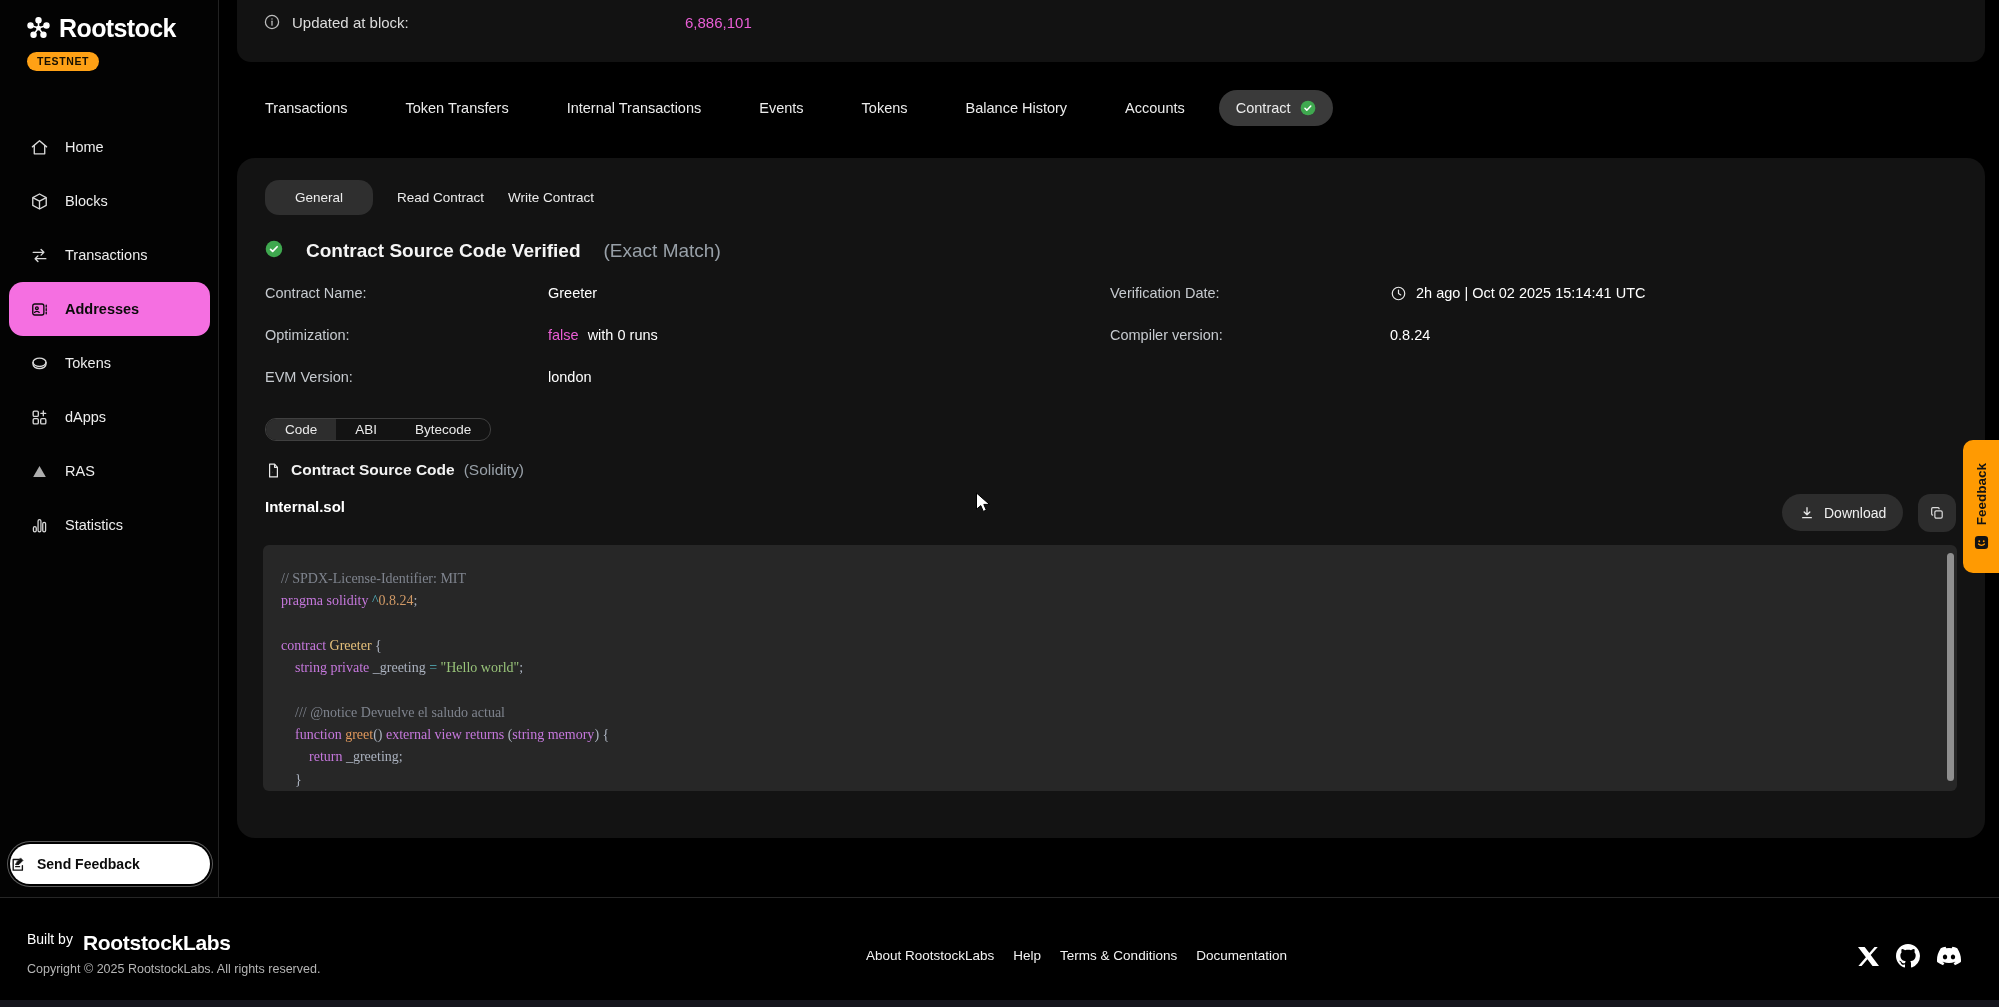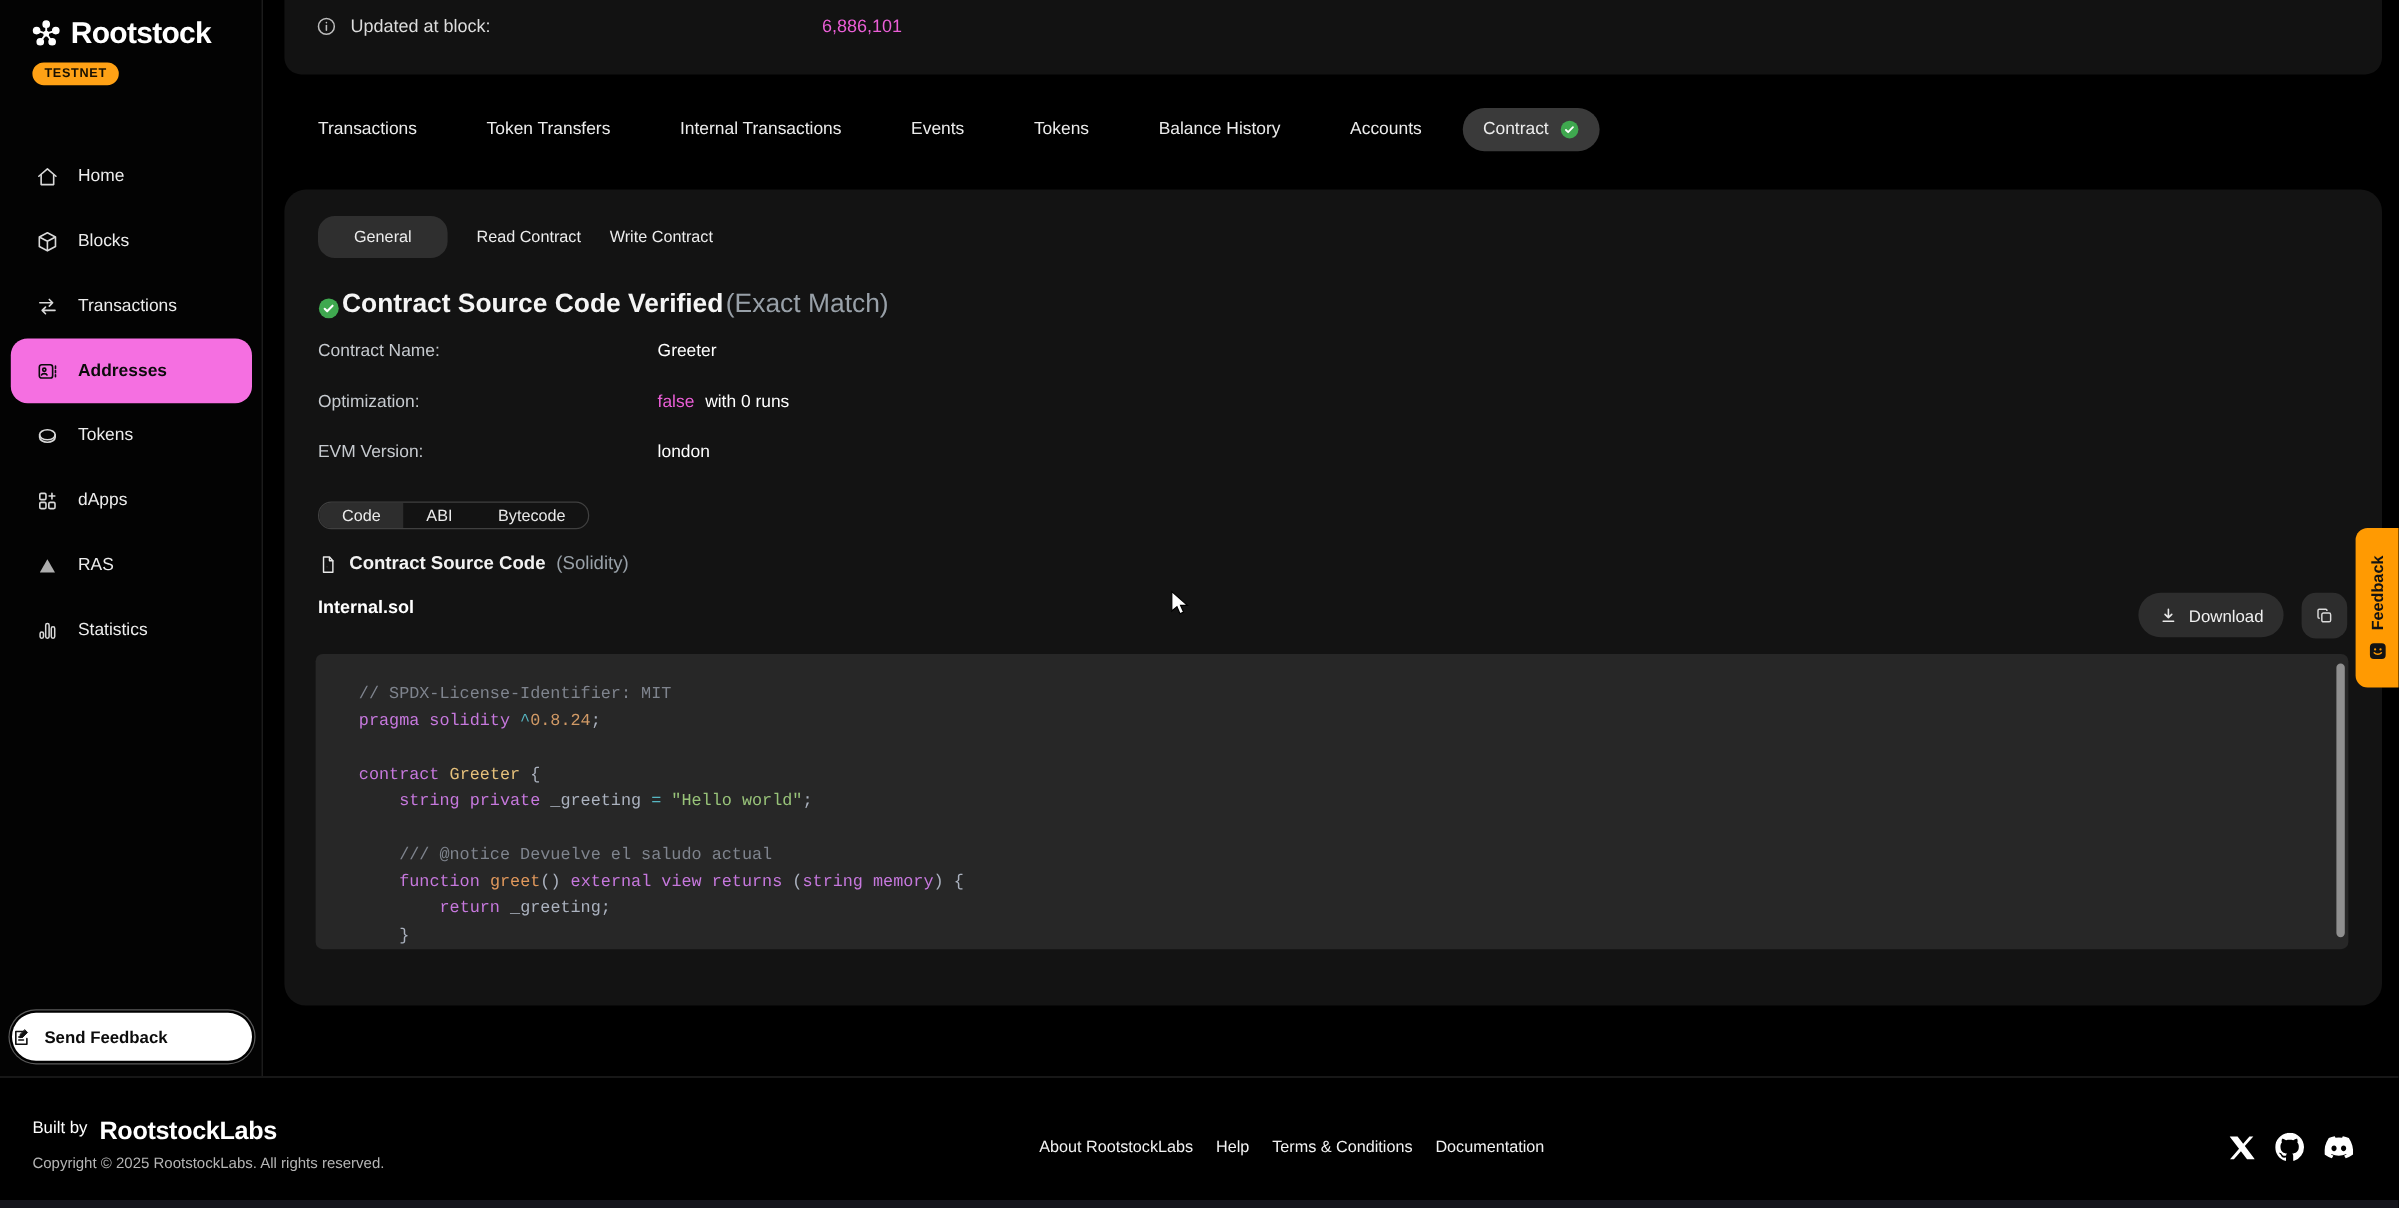--- a/index.html
+++ b/index.html
@@ -40,21 +40,21 @@
   .atab{white-space:nowrap;cursor:pointer}
   .atab-pill{display:flex;align-items:center;gap:9px;background:#3a3a3a;border-radius:21px;
     padding:10px 17px;margin-left:-24px}
   .atab-pill .icon{width:16px;height:16px}
 
   
   .main-card{position:absolute;left:237px;top:158px;width:1748px;height:680px;background:#131313;border-radius:18px}
   .ctabs{position:absolute;left:28px;top:22px;display:flex;align-items:center;gap:24px;font-size:13.5px;color:#ececec}
   .ctab{cursor:pointer;white-space:nowrap}
   .ctab-active{background:#2f2f2f;border-radius:14px;padding:10px 30px}
-  .verified{position:absolute;left:28px;top:82px;display:flex;align-items:flex-end;gap:2px;font-size:22px}
+  .verified{position:absolute;left:28px;top:82px;display:flex;align-items:flex-start;gap:23px;font-size:19px}
   .verified .icon{width:18px;height:18px}
   .verified-title{font-weight:700;color:#f5f5f5}
   .verified-qual{color:#98a0a8}
   .details{position:absolute;left:28px;top:114px;width:1692px;height:130px}
   .dcol{position:absolute;top:0}
   .dcol-left{left:0;width:820px}
   .dcol-right{left:845px;width:847px}
   .detail-row{display:flex;align-items:center;height:42px}
   .dlabel{width:283px;color:#c6cacf;font-size:14.5px;flex:none}
   .dcol-right .dlabel{width:280px}
@@ -74,21 +74,21 @@
   .filename{position:absolute;left:28px;top:340px;font-size:15px;font-weight:600;color:#fff}
   .download-btn{position:absolute;left:1545px;top:336px;height:37px;display:flex;align-items:center;gap:9px;
     background:#2d2d2d;border-radius:19px;padding:0 17px;font-size:14px;color:#f0f0f0;cursor:pointer}
   .download-btn .icon{width:16px;height:16px;color:#e8e8e8}
   .copy-btn{position:absolute;left:1681px;top:336px;width:38px;height:38px;background:#2d2d2d;border-radius:12px;
     display:flex;align-items:center;justify-content:center;cursor:pointer}
   .copy-btn .icon{width:16px;height:16px;color:#dcdcdc}
 
   
   .codeblock{position:absolute;left:26px;top:387px;width:1694px;height:246px;background:#272727;border-radius:6px;overflow:hidden}
-  .code{padding:23px 0 0 36px;font-family:Liberation Mono, monospace;font-size:14px;line-height:22.3px;white-space:pre}
+  .code{padding:23px 0 0 18px;font-family:Liberation Serif, serif;font-size:14px;line-height:22.3px;white-space:pre}
   .cl{min-height:22.3px}
   .tk-cm{color:#7f848e}.tk-kw{color:#c678dd}.tk-op{color:#56b6c2}.tk-num{color:#d19a66}
   .tk-st{color:#98c379}.tk-ty{color:#e5c07b}.tk-fn{color:#e0985c}.tk-pl{color:#abb2bf}
   .code-thumb{position:absolute;right:3px;top:8px;width:7px;height:228px;background:#8f8f8f;border-radius:4px;cursor:pointer}
 
   
   .feedback-tab{position:absolute;right:0;top:440px;width:36px;height:133px;background:#ff9a02;
     border-radius:10px 0 0 10px;display:flex;flex-direction:column;align-items:center;justify-content:center;
     gap:9px;cursor:pointer;z-index:40}
   .feedback-text{writing-mode:vertical-rl;transform:rotate(180deg);font-size:13.5px;font-weight:700;color:#131313}
@@ -287,20 +287,40 @@
               <span class=""> with 0 runs</span>
             </span>
           </div>
           <div class="detail-row">
             <span class="dlabel">EVM Version:</span>
             <span class="dvalue">
               <span>london</span>
             </span>
           </div>
         </div>
+      <div class="dcol dcol-right">
+          <div class="detail-row">
+            <span class="dlabel">Verification Date:</span>
+            <span class="dvalue">
+              <span class="icon ">
+                <svg viewBox="0 0 24 24" fill="none" stroke="currentColor" stroke-width="1.7" stroke-linecap="round" stroke-linejoin="round">
+                  <circle cx="12" cy="12" r="8.8"></circle>
+                  <path d="M12 7.2v4.9l3.2 1.9"></path>
+                </svg>
+              </span>
+              <span>2h ago | Oct 02 2025 15:14:41 UTC</span>
+            </span>
+          </div>
+          <div class="detail-row">
+            <span class="dlabel">Compiler version:</span>
+            <span class="dvalue">
+              <span>0.8.24</span>
+            </span>
+          </div>
+        </div>
     </div>
 
     <div class="seg">
         <span class="seg-item seg-active">Code</span>
         <span class="seg-item">ABI</span>
         <span class="seg-item">Bytecode</span>
       </div>
 
     <div class="src-head">
       <span class="icon">

